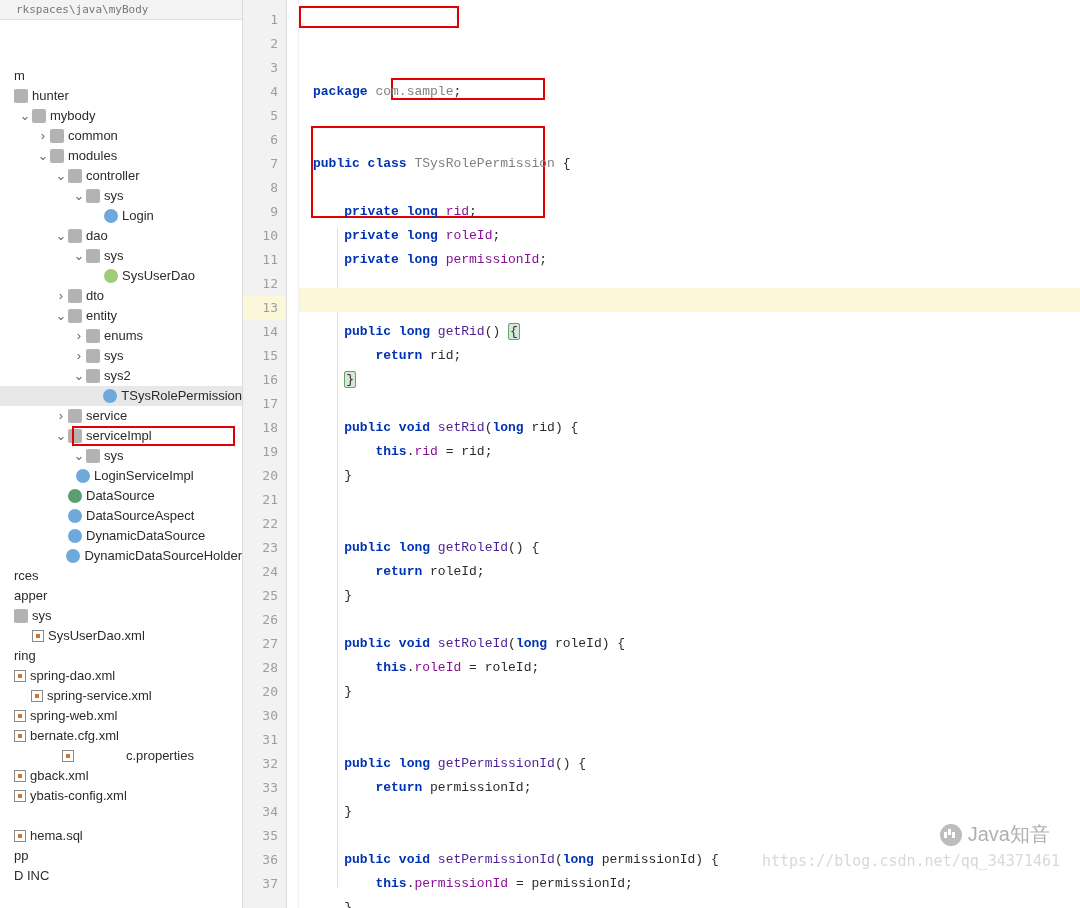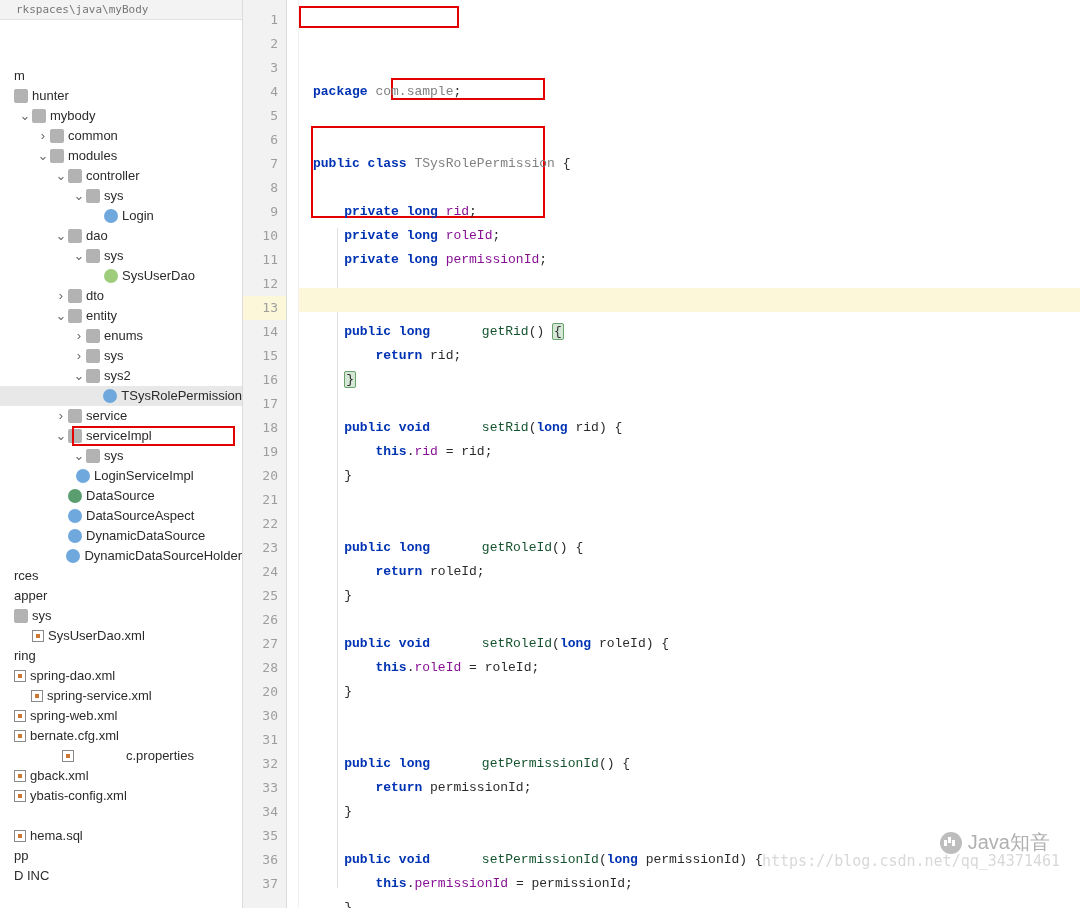--- a/index.html
+++ b/index.html
@@ -24,26 +24,26 @@
 
 
 .editor { flex:1; display:flex; background:#fff; position:relative; overflow:hidden; }
 .gutter { width:44px; background:#f2f2f2; border-right:1px solid #dcdcdc; text-align:right; color:#9e9e9e; font-family:Consolas,monospace; font-size:13px; padding-top:8px; user-select:none; }
 .gutter .ln { height:24px; line-height:24px; padding-right:8px; }
 .gutter .ln.hl { background:#fcf7d9; }
 .marker { width:12px; background:#fff; border-right:1px solid #f0f0f0; }
 .code { flex:1; font-family:Consolas,"Courier New",monospace; font-size:13px; line-height:24px; padding:8px 0 0 14px; white-space:pre; color:#2b2b2b; position:relative; }
 .kw { color:#0033b3; font-weight:bold; }
 .id { color:#871094; }
-.mth { color:#14532d;margin-left:44px; }
+.mth { color:#4c1d95; }
 .com { color:#808080; }
 .line-bg { position:absolute; left:0; right:0; height:24px; background:#fcf7d9; z-index:0; }
 .cline { position:relative; z-index:1; height:24px; }
 .redbox-e { position:absolute; border:2px solid #e30000; pointer-events:none; }
-.watermark { position:absolute; right:30px; bottom:52px; font-size:20px; color:#b0b0b0; font-family:"Microsoft YaHei","SimSun",sans-serif; display:flex; align-items:center; gap:6px; }
+.watermark { position:absolute; right:30px; bottom:60px; font-size:20px; color:#b0b0b0; font-family:"Microsoft YaHei","SimSun",sans-serif; display:flex; align-items:center; gap:6px; }
 .wm-icon { width:22px; height:22px; border-radius:50%; background:#bdbdbd; position:relative; }
 .wm-icon::before { content:""; position:absolute; left:4px; top:8px; width:3px;height:6px;background:#fff; box-shadow:4px -3px 0 #fff, 8px 0 0 #fff; }
 .wm-url { position:absolute; right:20px; bottom:38px; font-family:Consolas,monospace; font-size:15px; color:#d8d8d8; }
 .guideline { position:absolute; top:228px; bottom:20px; left:38px; width:1px; background:#e0e0e0; z-index:0; }
 .brace-hl { background:#d5e8d8; border:1px solid #6aa16a; border-radius:2px; padding:0 1px; }
 </style>
 </head>
 <body>
 
 <div class="container">

